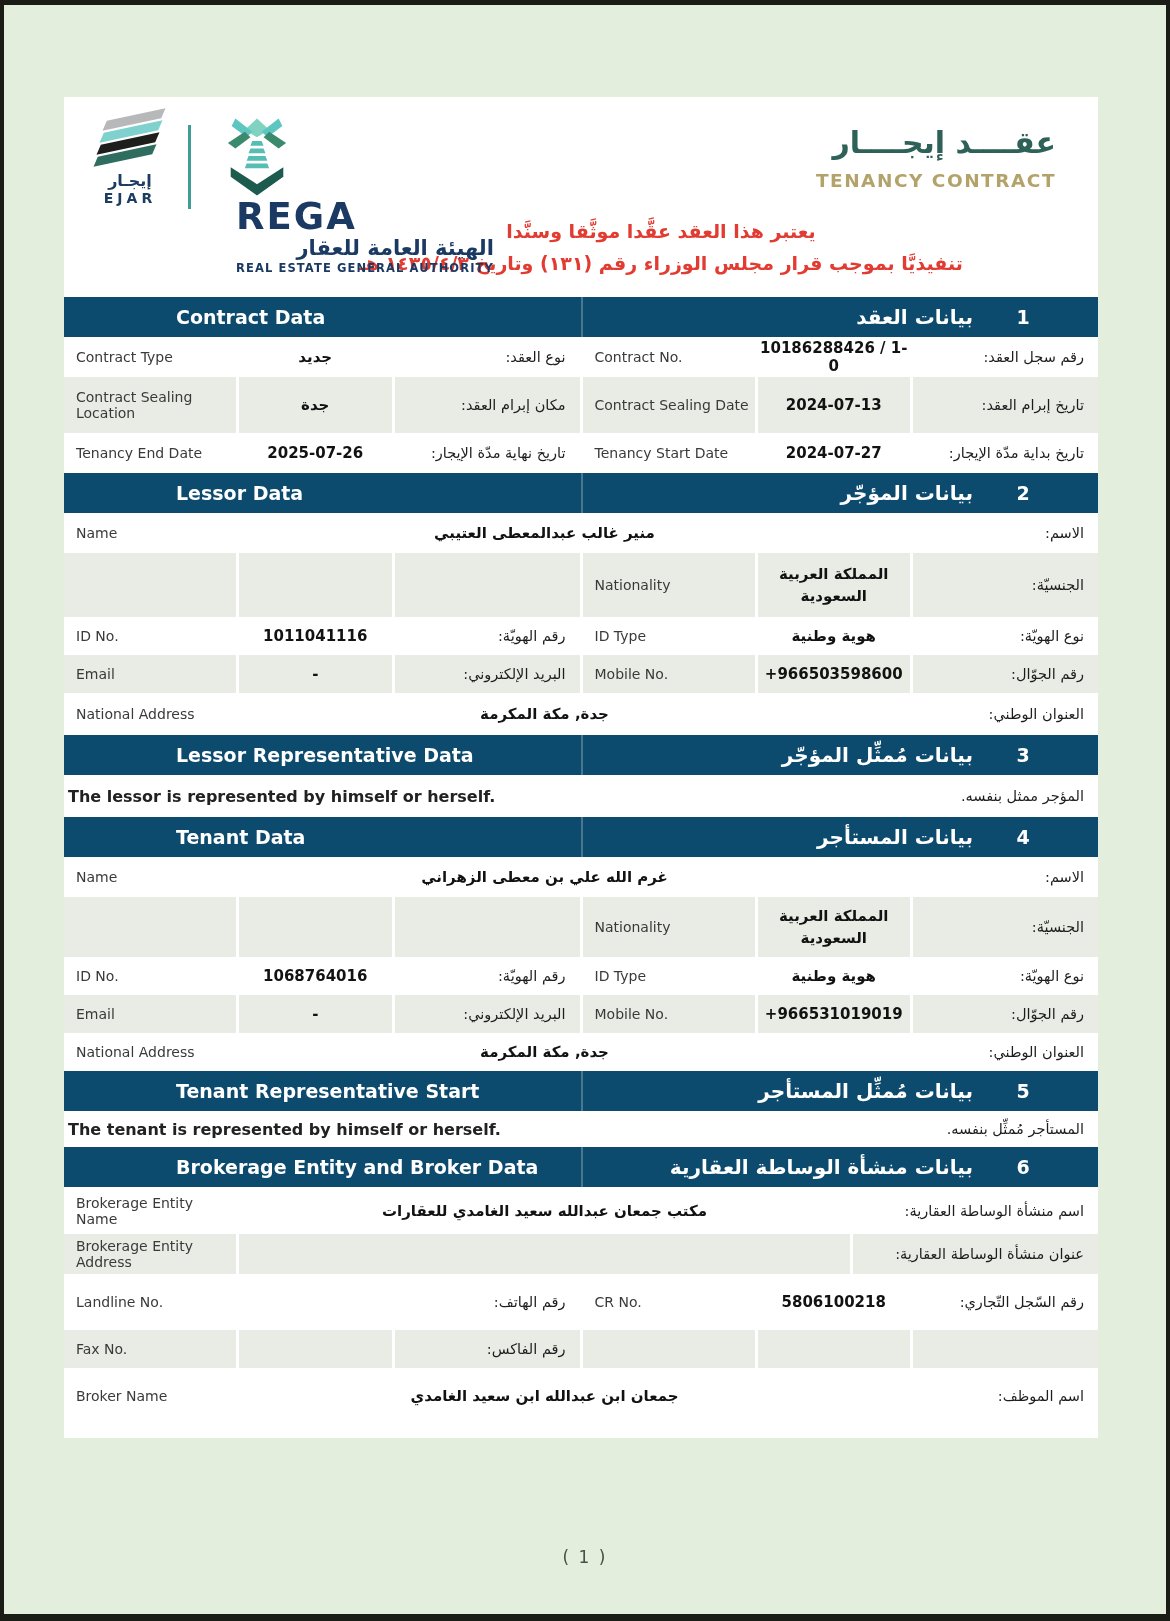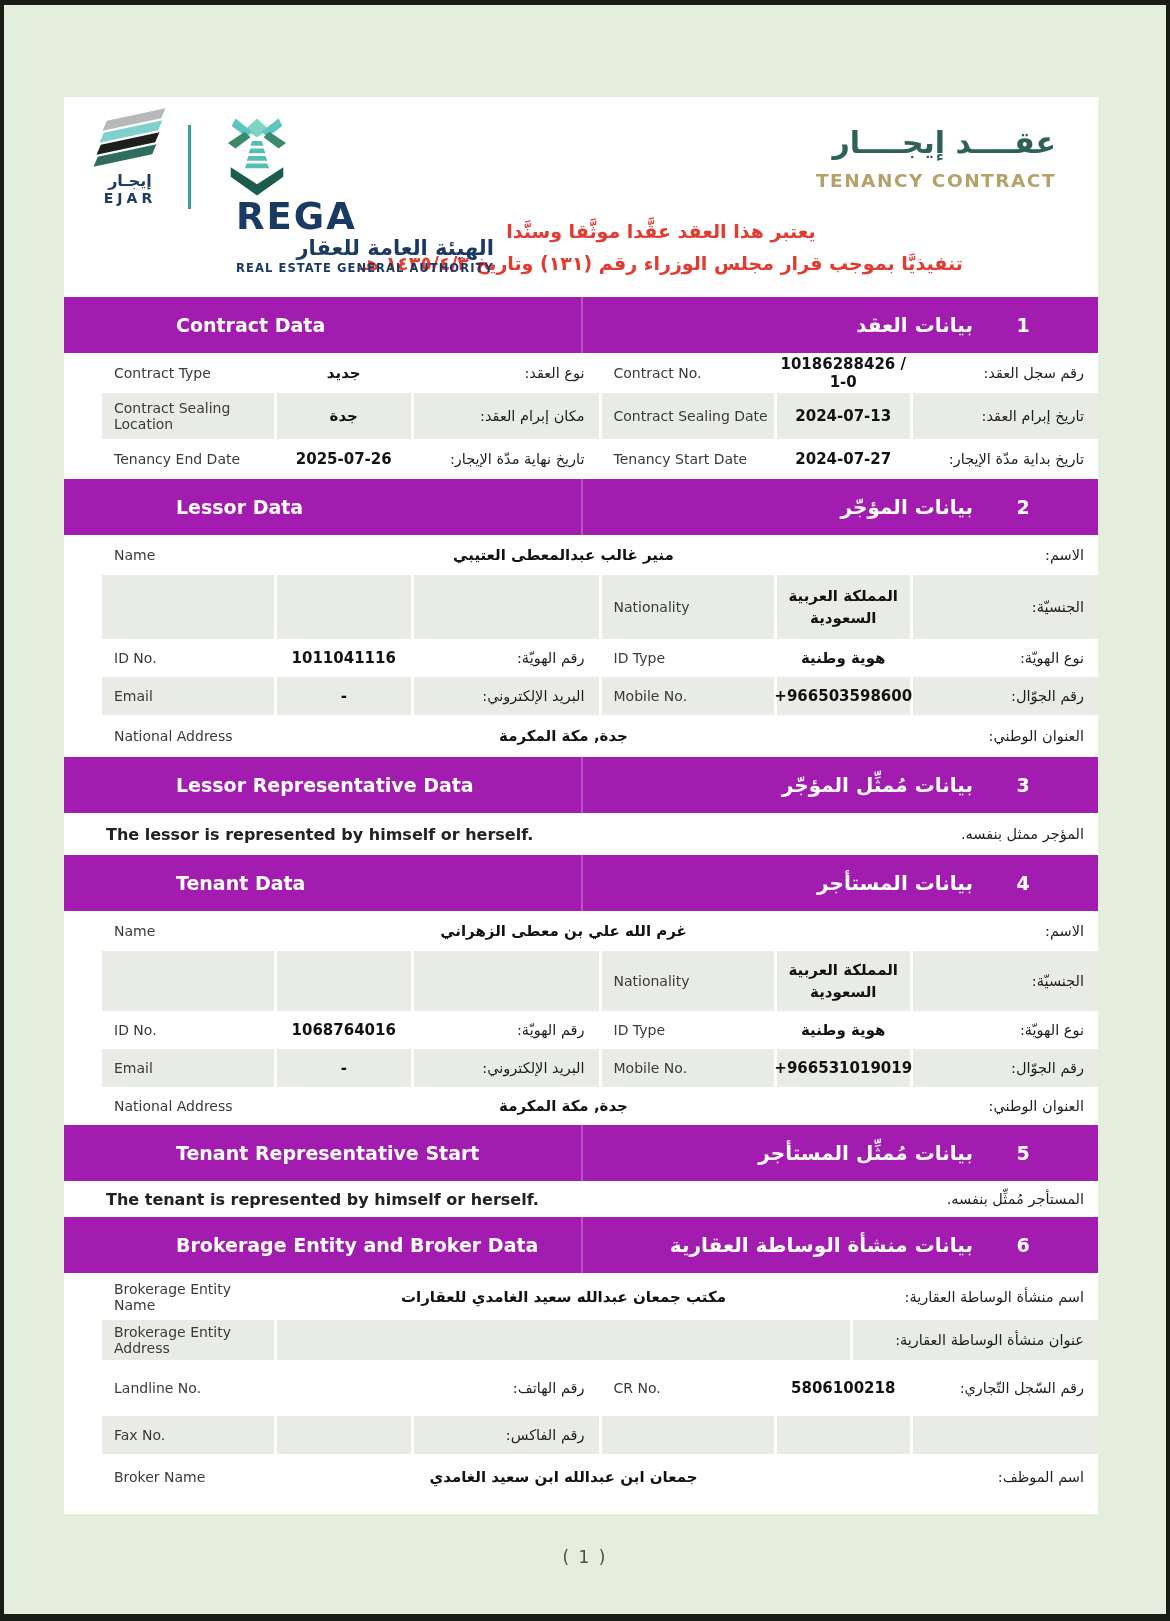--- a/index.html
+++ b/index.html
@@ -25,38 +25,38 @@
   .rega-name { font-size:37px; font-weight:bold; letter-spacing:2px; color:#1b3a63; line-height:36px; }
   .rega-ar { font-size:21px; font-weight:bold; color:#1b3a63; line-height:26px; }
   .rega-en { font-size:11.5px; font-weight:bold; letter-spacing:1.1px; color:#1b3a63; }
   .titles { position:absolute; right:42px; top:28px; text-align:right; }
   .t-ar { font-size:30px; font-weight:bold; color:#2e6157; }
   .t-en { margin-top:10px; font-size:18.5px; font-weight:bold; letter-spacing:1.5px; color:#b3a269; }
   .notice { padding-left:160px; text-align:center; color:#e23b32; font-weight:bold;
             font-size:19px; line-height:32px; margin-bottom:18px; }
 
   
-  .sec-head { position:relative; height:56px; background:#a21caf; color:#ffffff; }
+  .sec-head { position:relative; height:40px; background:#0c4a6e; color:#ffffff; }
   .sh-en { position:absolute; left:112px; top:50%; transform:translateY(-50%); font-size:19px; font-weight:bold; }
   .sh-ar { position:absolute; right:125px; top:50%; transform:translateY(-50%); font-size:20px; font-weight:bold; }
   .sh-num { position:absolute; right:60px; width:30px; text-align:center; top:50%; transform:translateY(-50%); font-size:19px; font-weight:bold; }
   .sh-div { position:absolute; left:50%; top:0; bottom:0; width:2px; background:rgba(255,255,255,0.25); }
 
   
-  .row { display:flex; gap:3px; background:#ffffff;margin-left:38px; }
+  .row { display:flex; gap:3px; background:#ffffff; }
   .half { flex:1 1 0; display:flex; gap:3px; min-width:0; }
   .cell { display:flex; align-items:center; background:#ffffff; min-width:0; }
   .row.alt .cell { background:#e9ece5; }
   .c-en { width:172px; padding-left:12px; font-size:14px; color:#3a3a3a; flex:0 0 auto; }
   .c-val { flex:1 1 0; justify-content:center; text-align:center; font-weight:bold; font-size:15px; color:#121212; }
   .c-ar { width:185px; padding-right:14px; justify-content:flex-end; font-size:14.5px; color:#1d1d1d; flex:0 0 auto; white-space:nowrap; }
   .c-ar.wide { width:245px; }
   .wrap-val { max-width:170px; white-space:normal; line-height:22px; }
   .h36{height:36px} .h38{height:38px} .h40{height:40px} .h42{height:42px} .h44{height:56px}
-  .h54{height:47px} .h56{height:46px} .h60{height:60px} .h64{height:64px}
+  .h54{height:47px} .h56{height:56px} .h60{height:60px} .h64{height:64px}
   .note-en { padding-left:4px; font-size:16px; font-weight:bold; color:#222; }
   .note-ar { flex:1; justify-content:flex-end; padding-right:14px; font-size:14.5px; color:#1d1d1d; }
 
   .page-num { position:absolute; top:1542px; left:0; width:100%; text-align:center;
               font-size:17px; color:#4a4f48; letter-spacing:2px; }
 </style>
 </head>
 <body>
 
 <div class="page">

